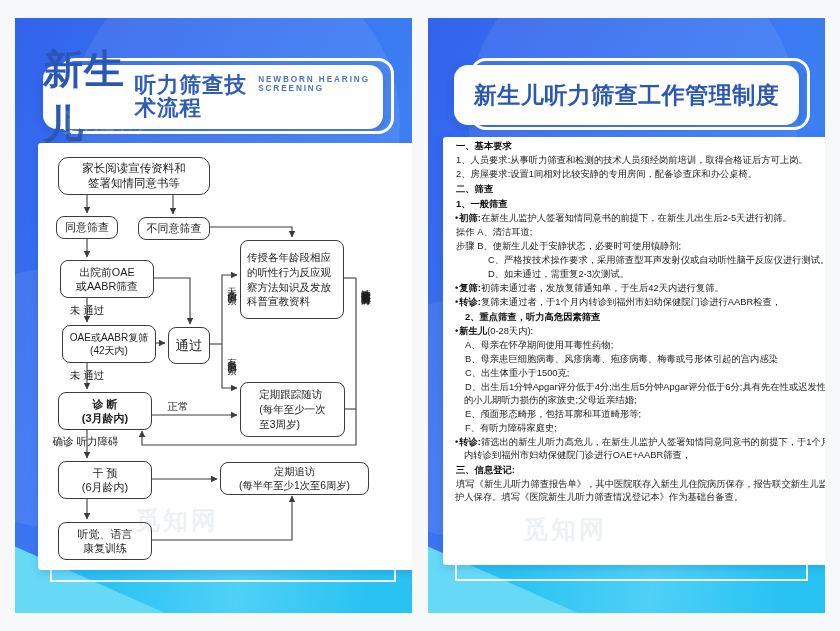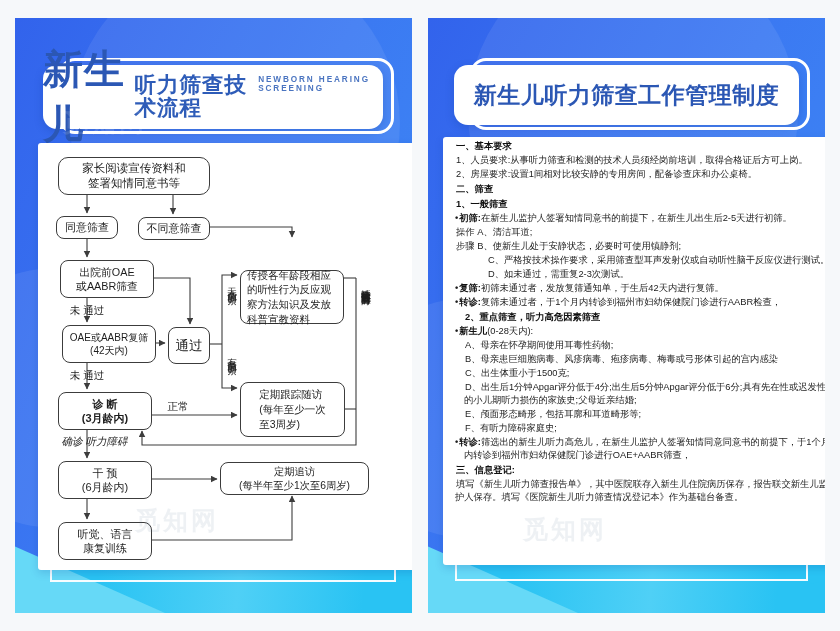--- a/index.html
+++ b/index.html
@@ -41,36 +41,36 @@
 
   
   .fc{position:absolute;inset:0;}
   .fc svg{position:absolute;inset:0;}
   .fb{position:absolute;background:#fff;border:1.2px solid #3c3c3c;border-radius:8px;
     display:flex;align-items:center;justify-content:center;text-align:center;
     white-space:pre-line;color:#1d1d1d;line-height:1.3;font-size:11px;}
   #fb-parents{left:20px;top:14px;width:150px;height:36px;border-radius:10px;font-size:11.5px;}
   #fb-agree{left:18px;top:73px;width:60px;height:21px;}
   #fb-disagree{left:100px;top:74px;width:70px;height:21px;}
-  #fb-educate{left:202px;top:97px;width:104px;height:54px;font-size:10.5px;text-align:left;
-    padding:3px 6px;box-sizing:border-box;line-height:1.4;margin-top:30px;}
+  #fb-educate{left:202px;top:97px;width:104px;height:79px;font-size:10.5px;text-align:left;
+    padding:3px 6px;box-sizing:border-box;line-height:1.4;}
   #fb-oae1{left:22px;top:117px;width:92px;height:36px;font-size:10.8px;}
   #fb-oae2{left:24px;top:182px;width:92px;height:36px;font-size:10px;}
   #fb-pass{left:130px;top:184px;width:40px;height:35px;font-size:13.5px;}
   #fb-diagnose{left:20px;top:249px;width:92px;height:36px;font-weight:bold;}
   #fb-follow3{left:202px;top:239px;width:105px;height:55px;font-size:10.5px;text-align:left;
     padding:3px 7px;box-sizing:border-box;line-height:1.4;}
   #fb-intervene{left:20px;top:318px;width:92px;height:36px;}
   #fb-follow6{left:182px;top:319px;width:147px;height:31px;font-size:10.3px;line-height:1.3;}
   #fb-rehab{left:20px;top:379px;width:92px;height:36px;}
   .fl{position:absolute;font-size:10.5px;color:#1d1d1d;text-align:center;}
   #fl-fail1{left:14px;top:161px;width:70px;}
   #fl-fail2{left:14px;top:226px;width:70px;}
   #fl-normal{left:115px;top:257px;width:50px;}
-  #fl-confirmed{left:9px;top:292px;width:95px;font-style:italic;}
+  #fl-confirmed{left:0;top:292px;width:95px;}
   .fv{position:absolute;writing-mode:vertical-rl;letter-spacing:2px;font-size:9.5px;color:#1d1d1d;}
   #fv-norisk{left:187px;top:137px;}
   #fv-risk{left:187px;top:207px;}
   #fv-abnormal{left:321px;top:139px;letter-spacing:.5px;}
 
   
   .rules{font-size:9.3px;line-height:1.4;color:#1b1b1b;}
   .r{margin:1px 0;}
   .r .bold, .r.head{font-weight:bold;color:#101010;}
   .r.head{margin-top:2px;}

